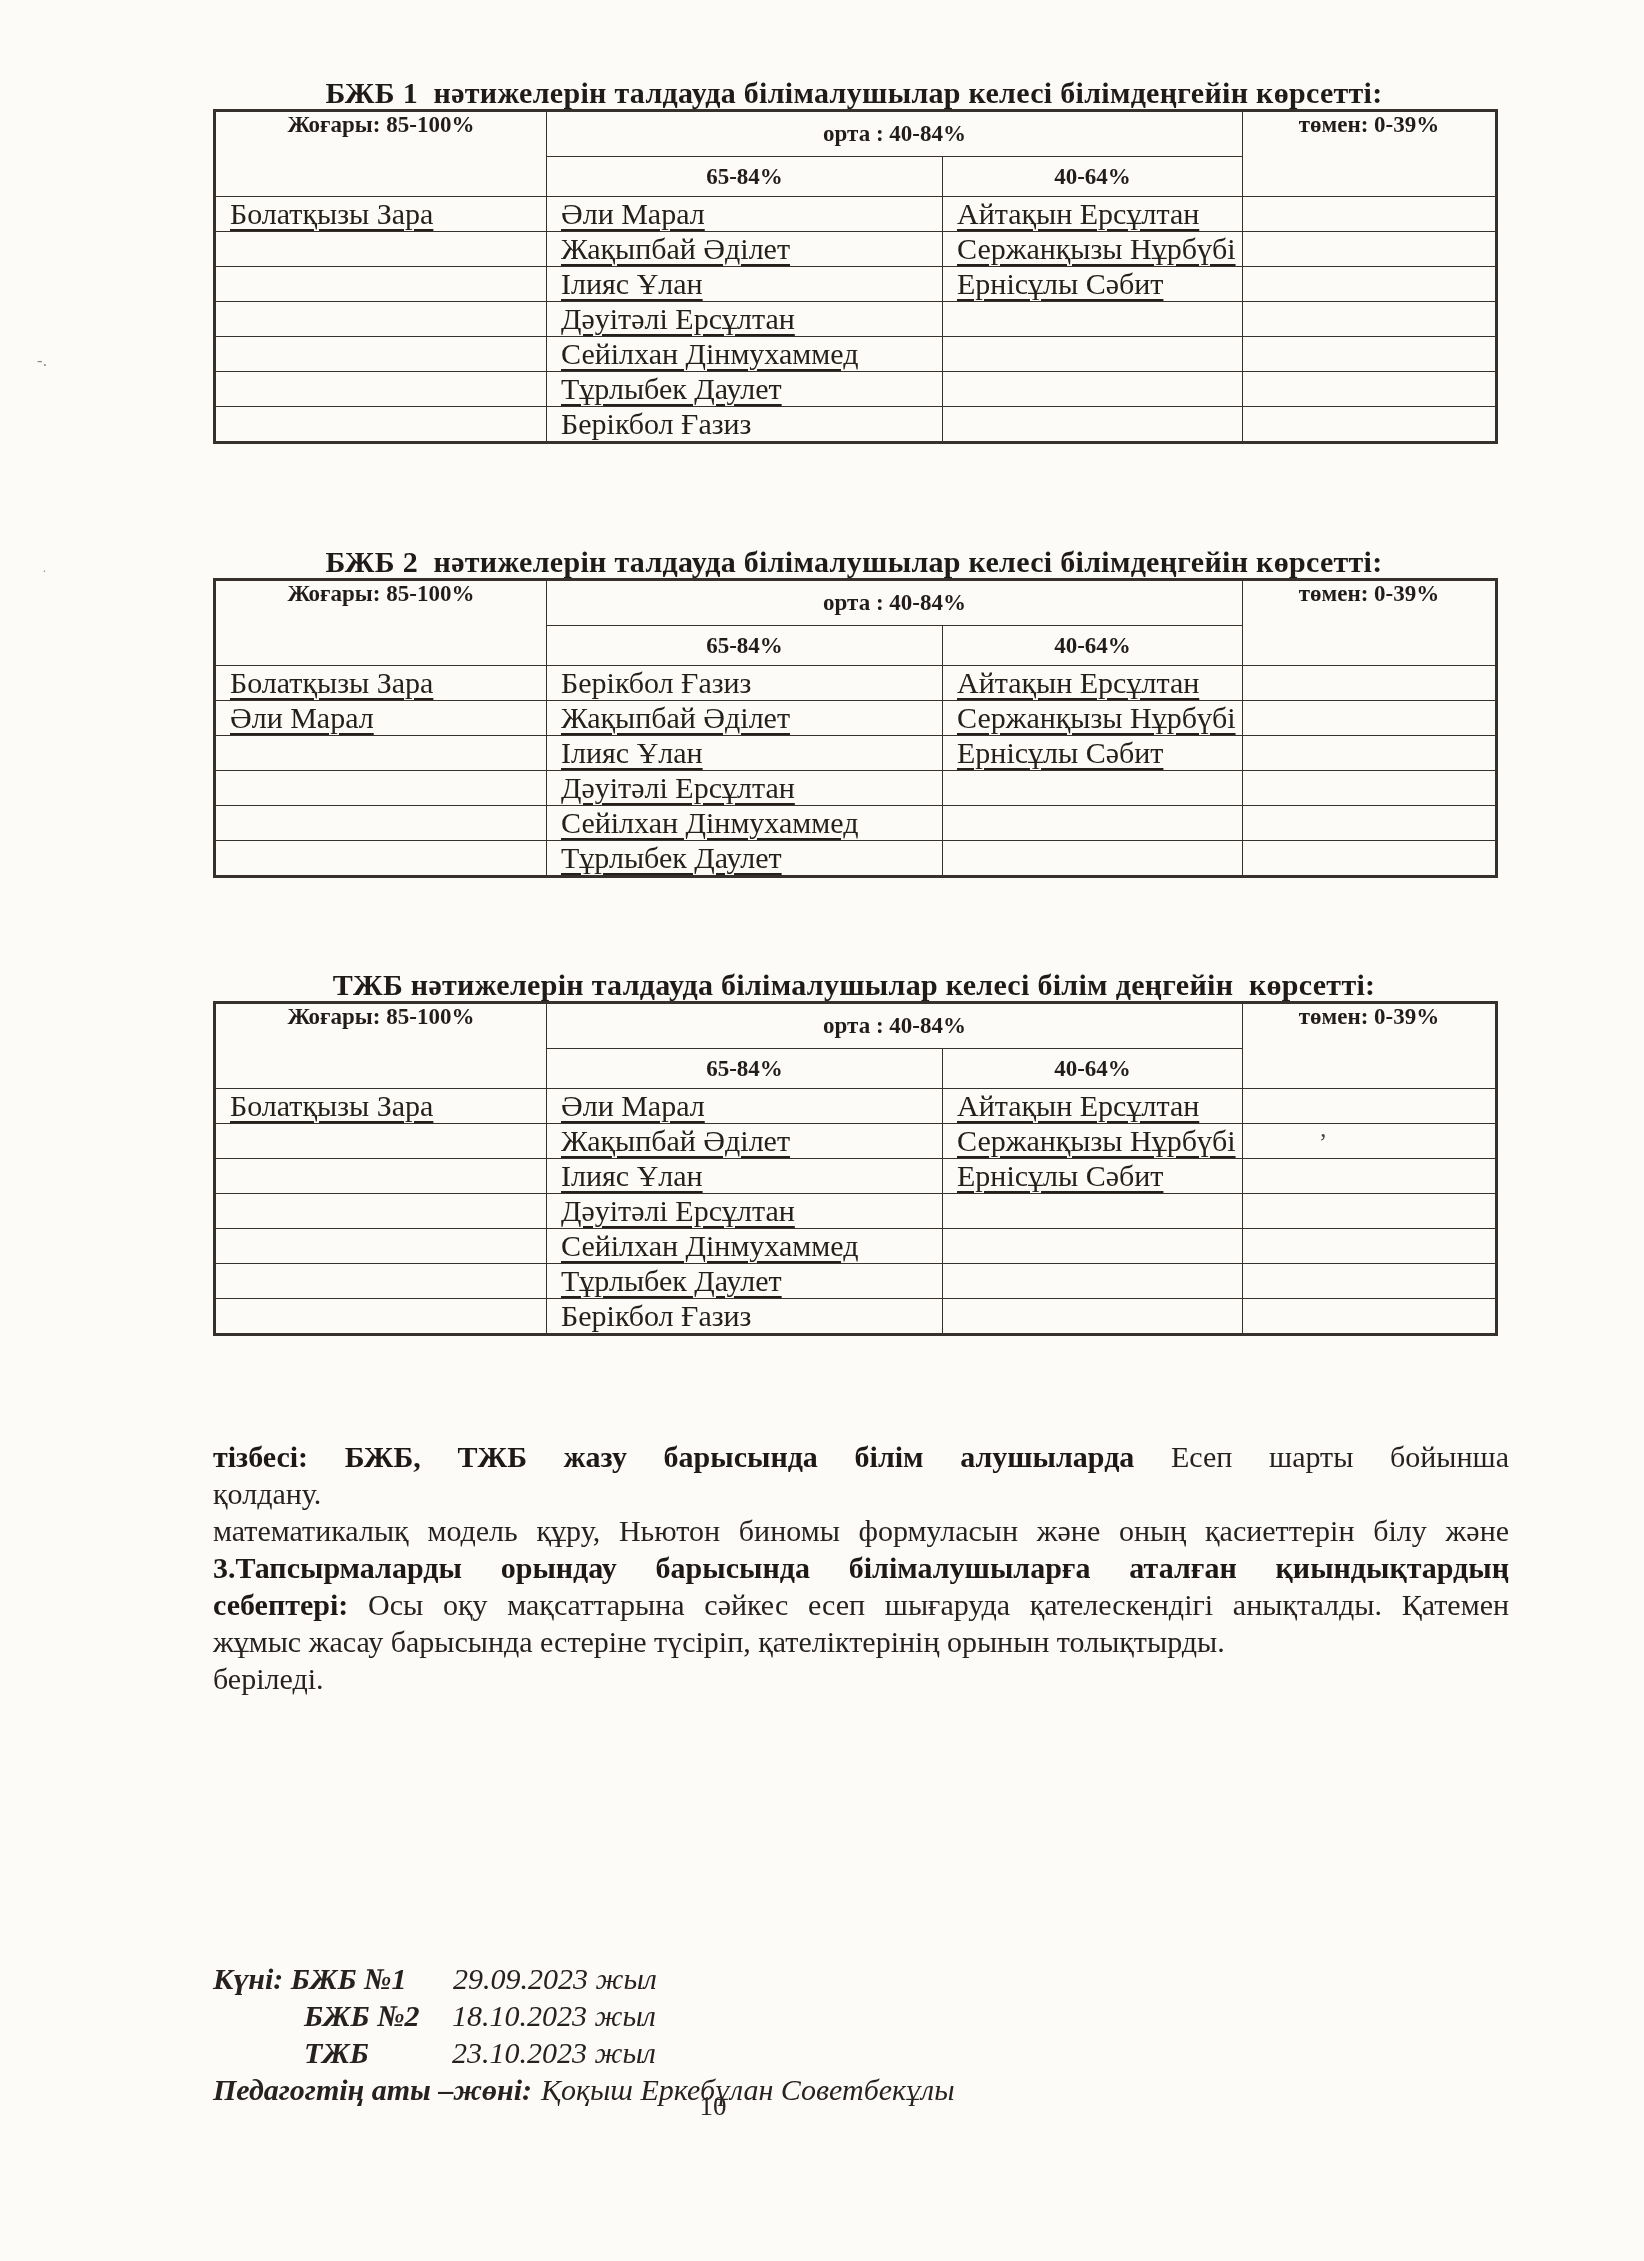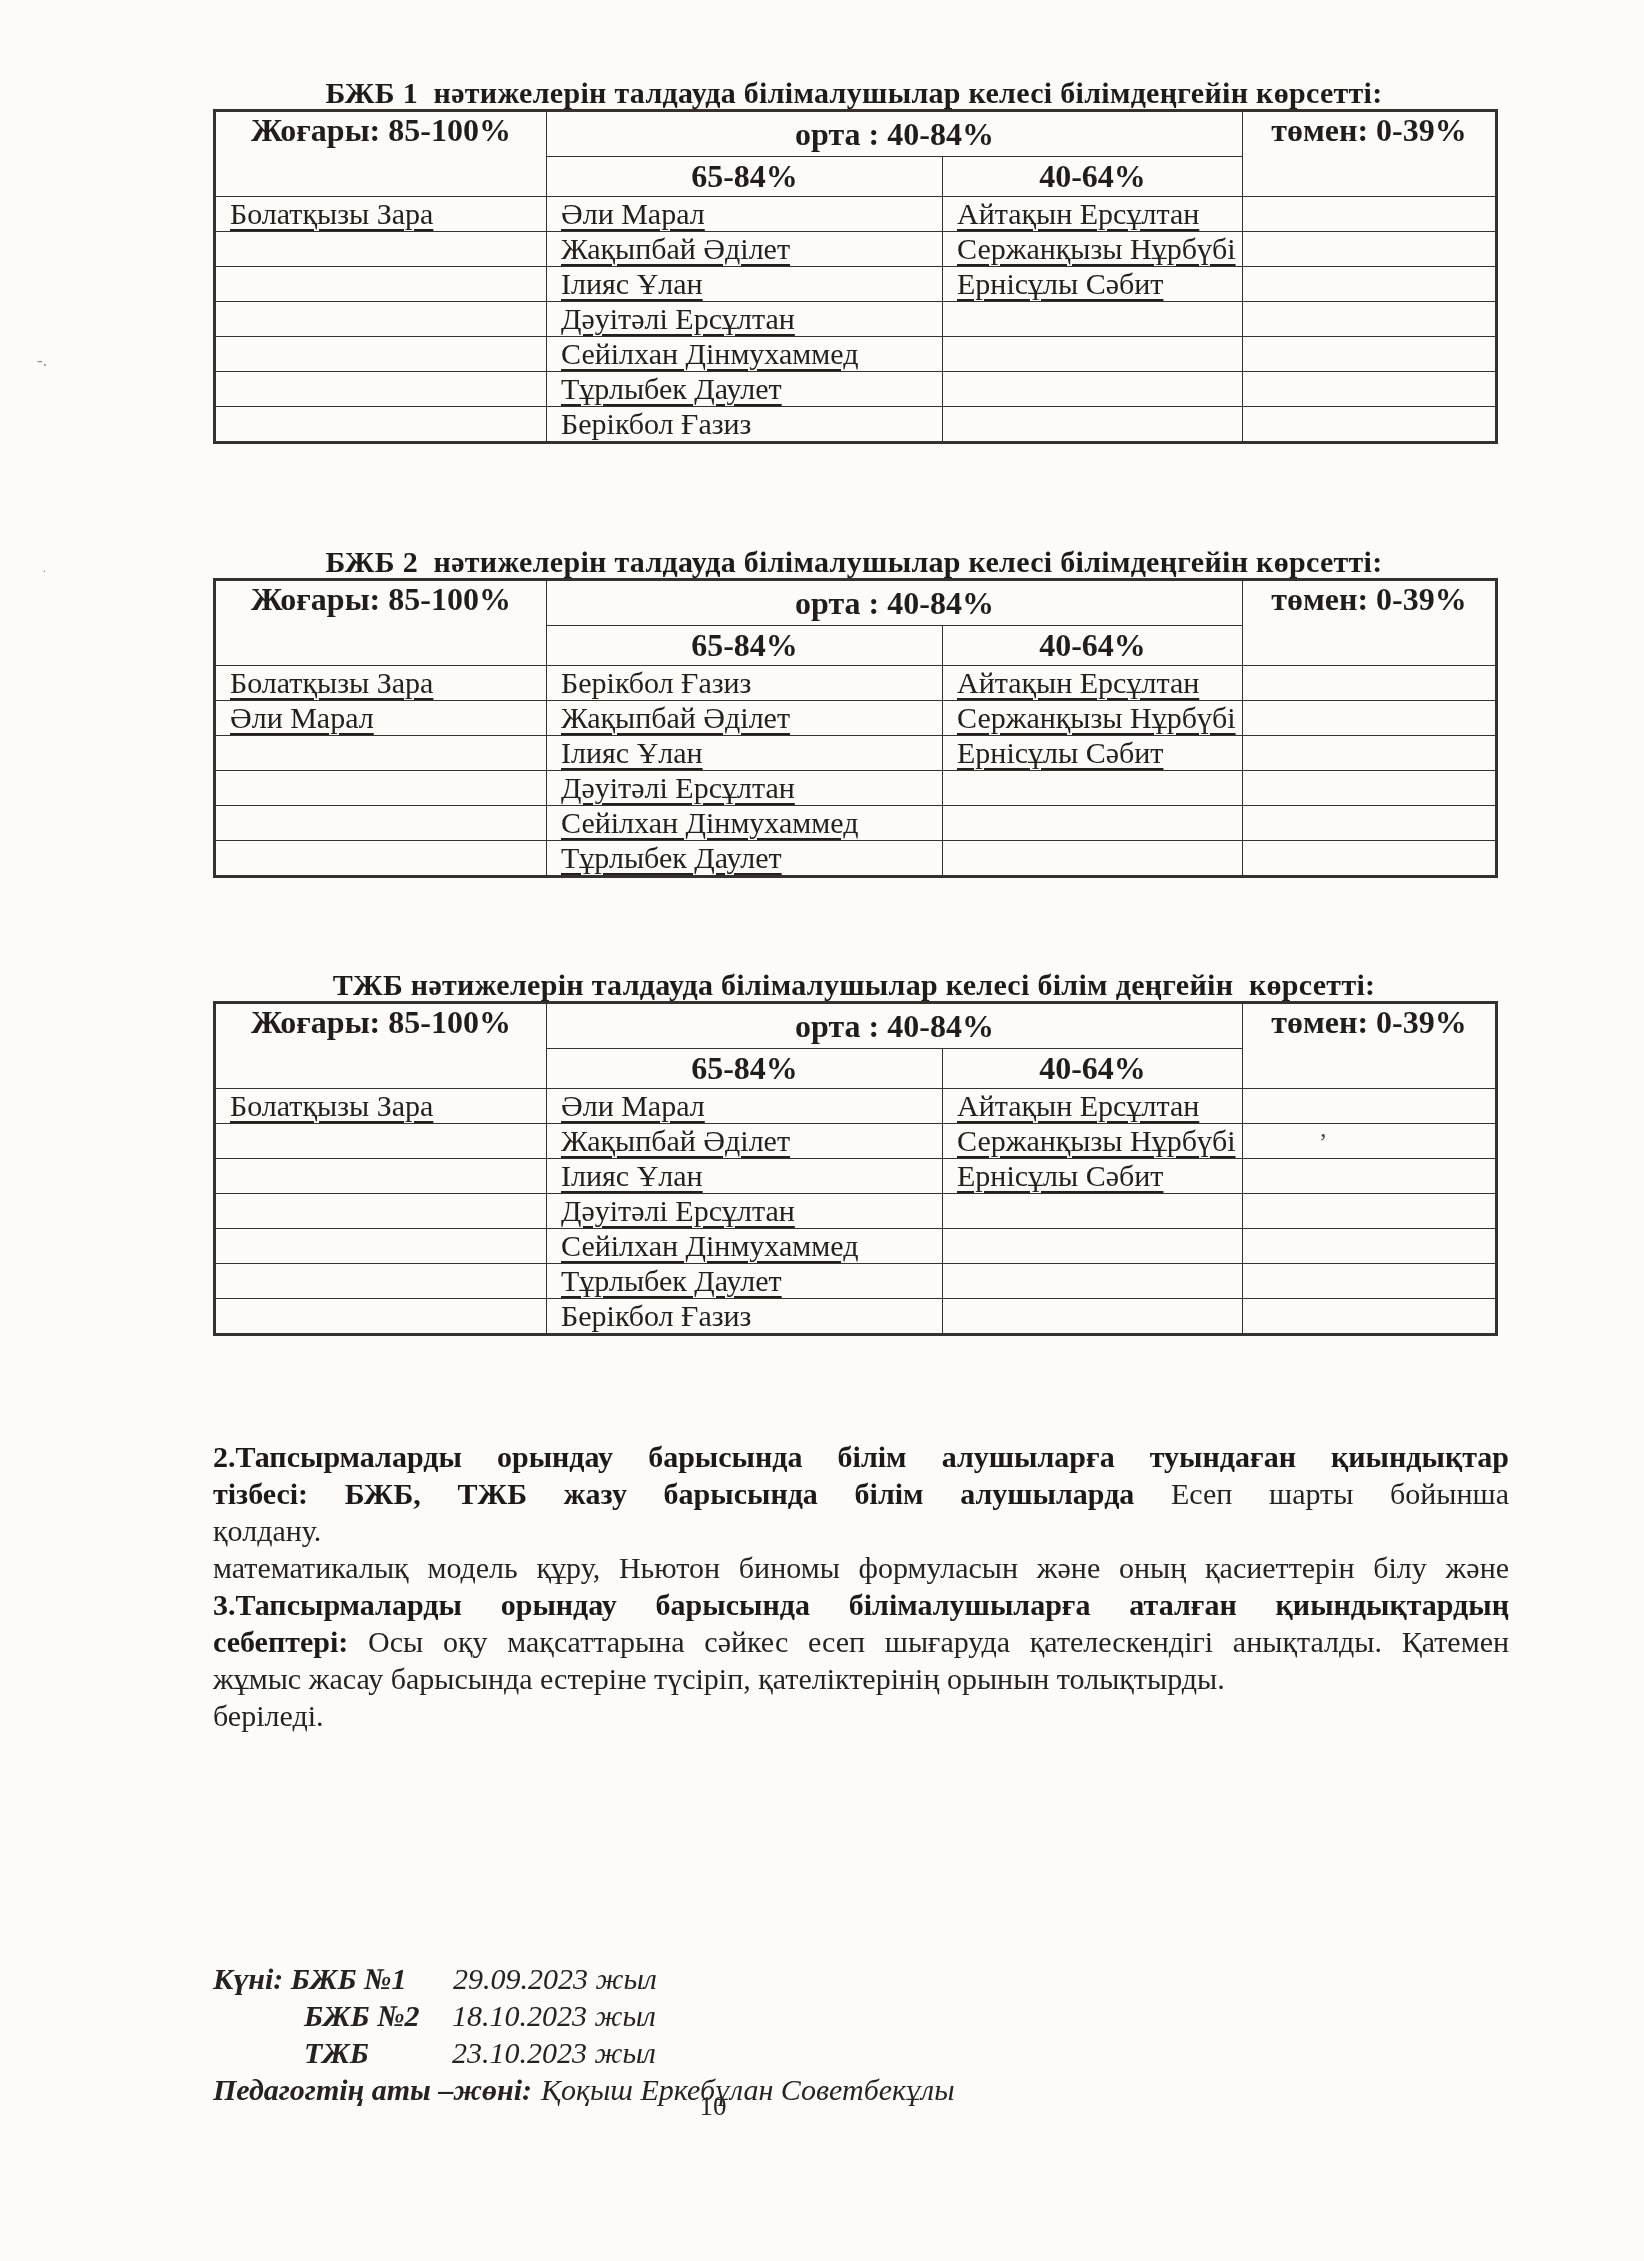--- a/index.html
+++ b/index.html
@@ -14,21 +14,21 @@
     white-space:pre;letter-spacing:0.3px;color:#1f1b1a;
   }
   table.rtable{
     border-collapse:collapse;table-layout:fixed;width:1282px;
     border:3.2px solid #37312d;margin-top:0;
   }
   table.rtable th,table.rtable td{
     border:1.9px solid #37312d;overflow:hidden;
   }
   table.rtable th{
-    font-weight:bold;font-size:32px;text-align:center;color:#221d1c;
+    font-weight:bold;font-size:23px;text-align:center;color:#221d1c;
     padding:0;
   }
   th.span-v{vertical-align:top;padding-top:9px;}
   tr.hrow-a{height:46px;}
   tr.hrow-b{height:40px;}
   table.rtable tbody tr{height:28px;}
   td.name-cell{
     font-size:30px;text-align:left;padding:0 5.2px 0 14px;vertical-align:middle;
     color:#252019;
   }
@@ -251,21 +251,20 @@
           <td class="name-cell"></td>
           <td class="name-cell"><span class="">Берікбол Ғазиз</span></td>
           <td class="name-cell"></td>
           <td class="name-cell"></td>
         </tr>
       </tbody>
   </table>
 </div>
 
 <div class="block paras" style="top:1438px;width:1296px;">
-    <div class="line fill"><b>2.Тапсырмаларды орындау барысында білім алушыларға туындаған қиындықтар</b></div>
     <div class="line fill"><b>тізбесі:  БЖБ, ТЖБ жазу барысында  білім алушыларда </b><span>Есеп шарты бойынша</span></div>
     <div class="line"><span>қолдану.</span></div>
     <div class="line fill"><span>математикалық модель құру, Ньютон биномы формуласын және оның  қасиеттерін білу және</span></div>
     <div class="line fill"><b>3.Тапсырмаларды орындау барысында білімалушыларға  аталған қиындықтардың</b></div>
     <div class="line fill"><b>себептері: </b><span>Осы оқу мақсаттарына сәйкес есеп шығаруда қателескендігі анықталды. Қатемен</span></div>
     <div class="line"><span>жұмыс жасау барысында естеріне түсіріп, қателіктерінің орынын толықтырды.</span></div>
     <div class="line"><span>беріледі.</span></div>
   </div>
 
 <div class="block dates" style="top:1960px;font-style:italic;">

